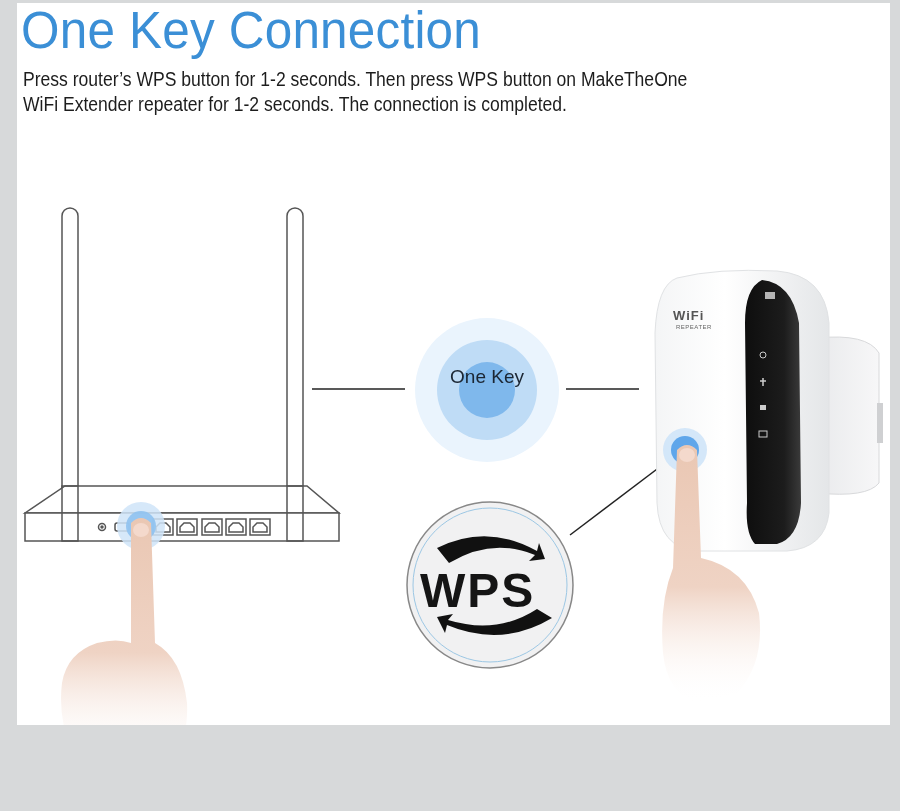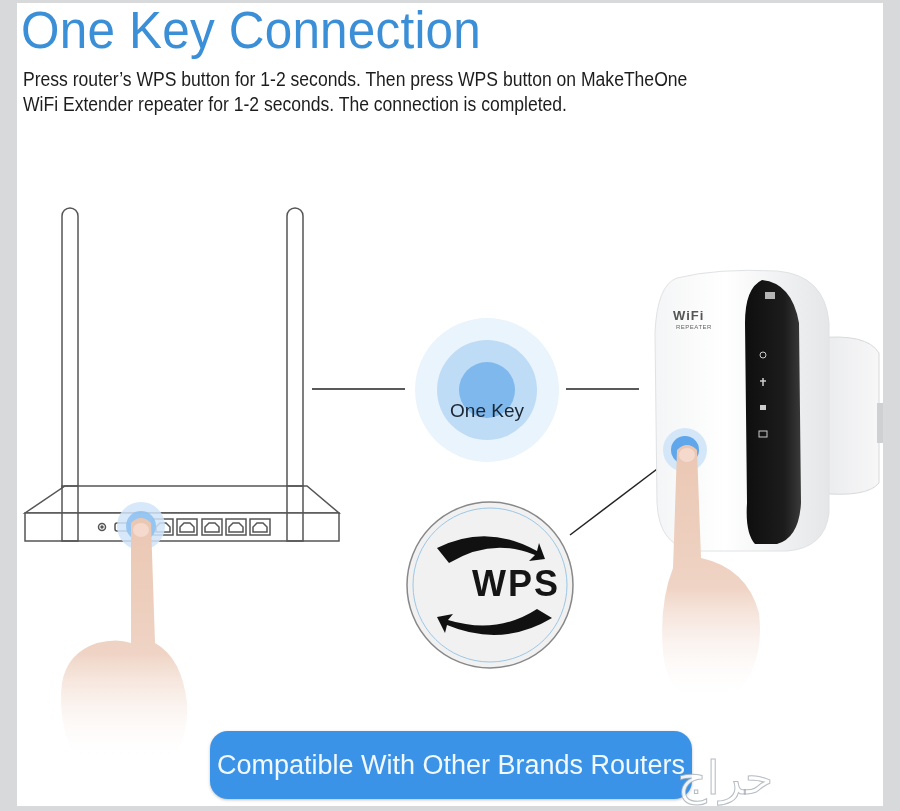--- a/index.html
+++ b/index.html
@@ -2,44 +2,44 @@
 <html><head>
 <meta charset="utf-8">
 <style>
   html, body { margin: 0; padding: 0; }
   body {
     width: 900px; height: 811px; position: relative; overflow: hidden;
     background: #d7d9da;
     font-family: "Liberation Sans", sans-serif;
   }
   .card {
-    position: absolute; left: 17px; top: 3px; width: 866px; height: 803px;
-    background: #ffffff; overflow: hidden;
+    position: absolute; left: 17px; top: 3px; width: 866px; height: 722px;
+    background: #ffffff; overflow: hidden; padding-left: 7px;
   }
   .title {
     position: absolute; left: 4px; top: -2px;
     font-size: 51px; color: #3b8fd6; letter-spacing: 0.2px;
     white-space: nowrap; transform: scaleX(0.97); transform-origin: left top;
   }
   .desc {
     position: absolute; left: 6px; top: 64px; width: 840px;
     font-size: 19.5px; line-height: 25px; color: #1d1d1d;
     transform: scaleX(0.9); transform-origin: left top; white-space: nowrap;
   }
   .desc div { white-space: nowrap; }
 
   .illus { position: absolute; left: 0; top: 0; width: 866px; height: 803px; }
 
   .center-label {
     position: absolute; left: 380px; top: 364px; width: 180px; text-align: center;
-    font-size: 19px; line-height: 20px; color: #1b2633; margin-top: 34px;
+    font-size: 19px; line-height: 20px; color: #1b2633;
   }
   .wps-label {
-    position: absolute; left: 403px; top: 560px; width: 140px; text-align: right;
-    font-size: 36px; font-weight: bold; color: #151515; letter-spacing: 2px;
+    position: absolute; left: 403px; top: 560px; width: 140px; text-align: left;
+    font-size: 48px; font-weight: bold; color: #151515; letter-spacing: 2px;
   }
   .compat-btn {
     position: absolute; left: 193px; top: 728px; width: 482px; height: 68px;
     background: #3b93e8; border-radius: 18px;
     box-shadow: 0 1px 3px rgba(0,0,0,0.25);
     display: flex; align-items: center; justify-content: center;
     color: #f2f8ff; font-size: 27px; cursor: pointer;
   }
   .watermark {
     position: absolute; left: 660px; top: 748px;

